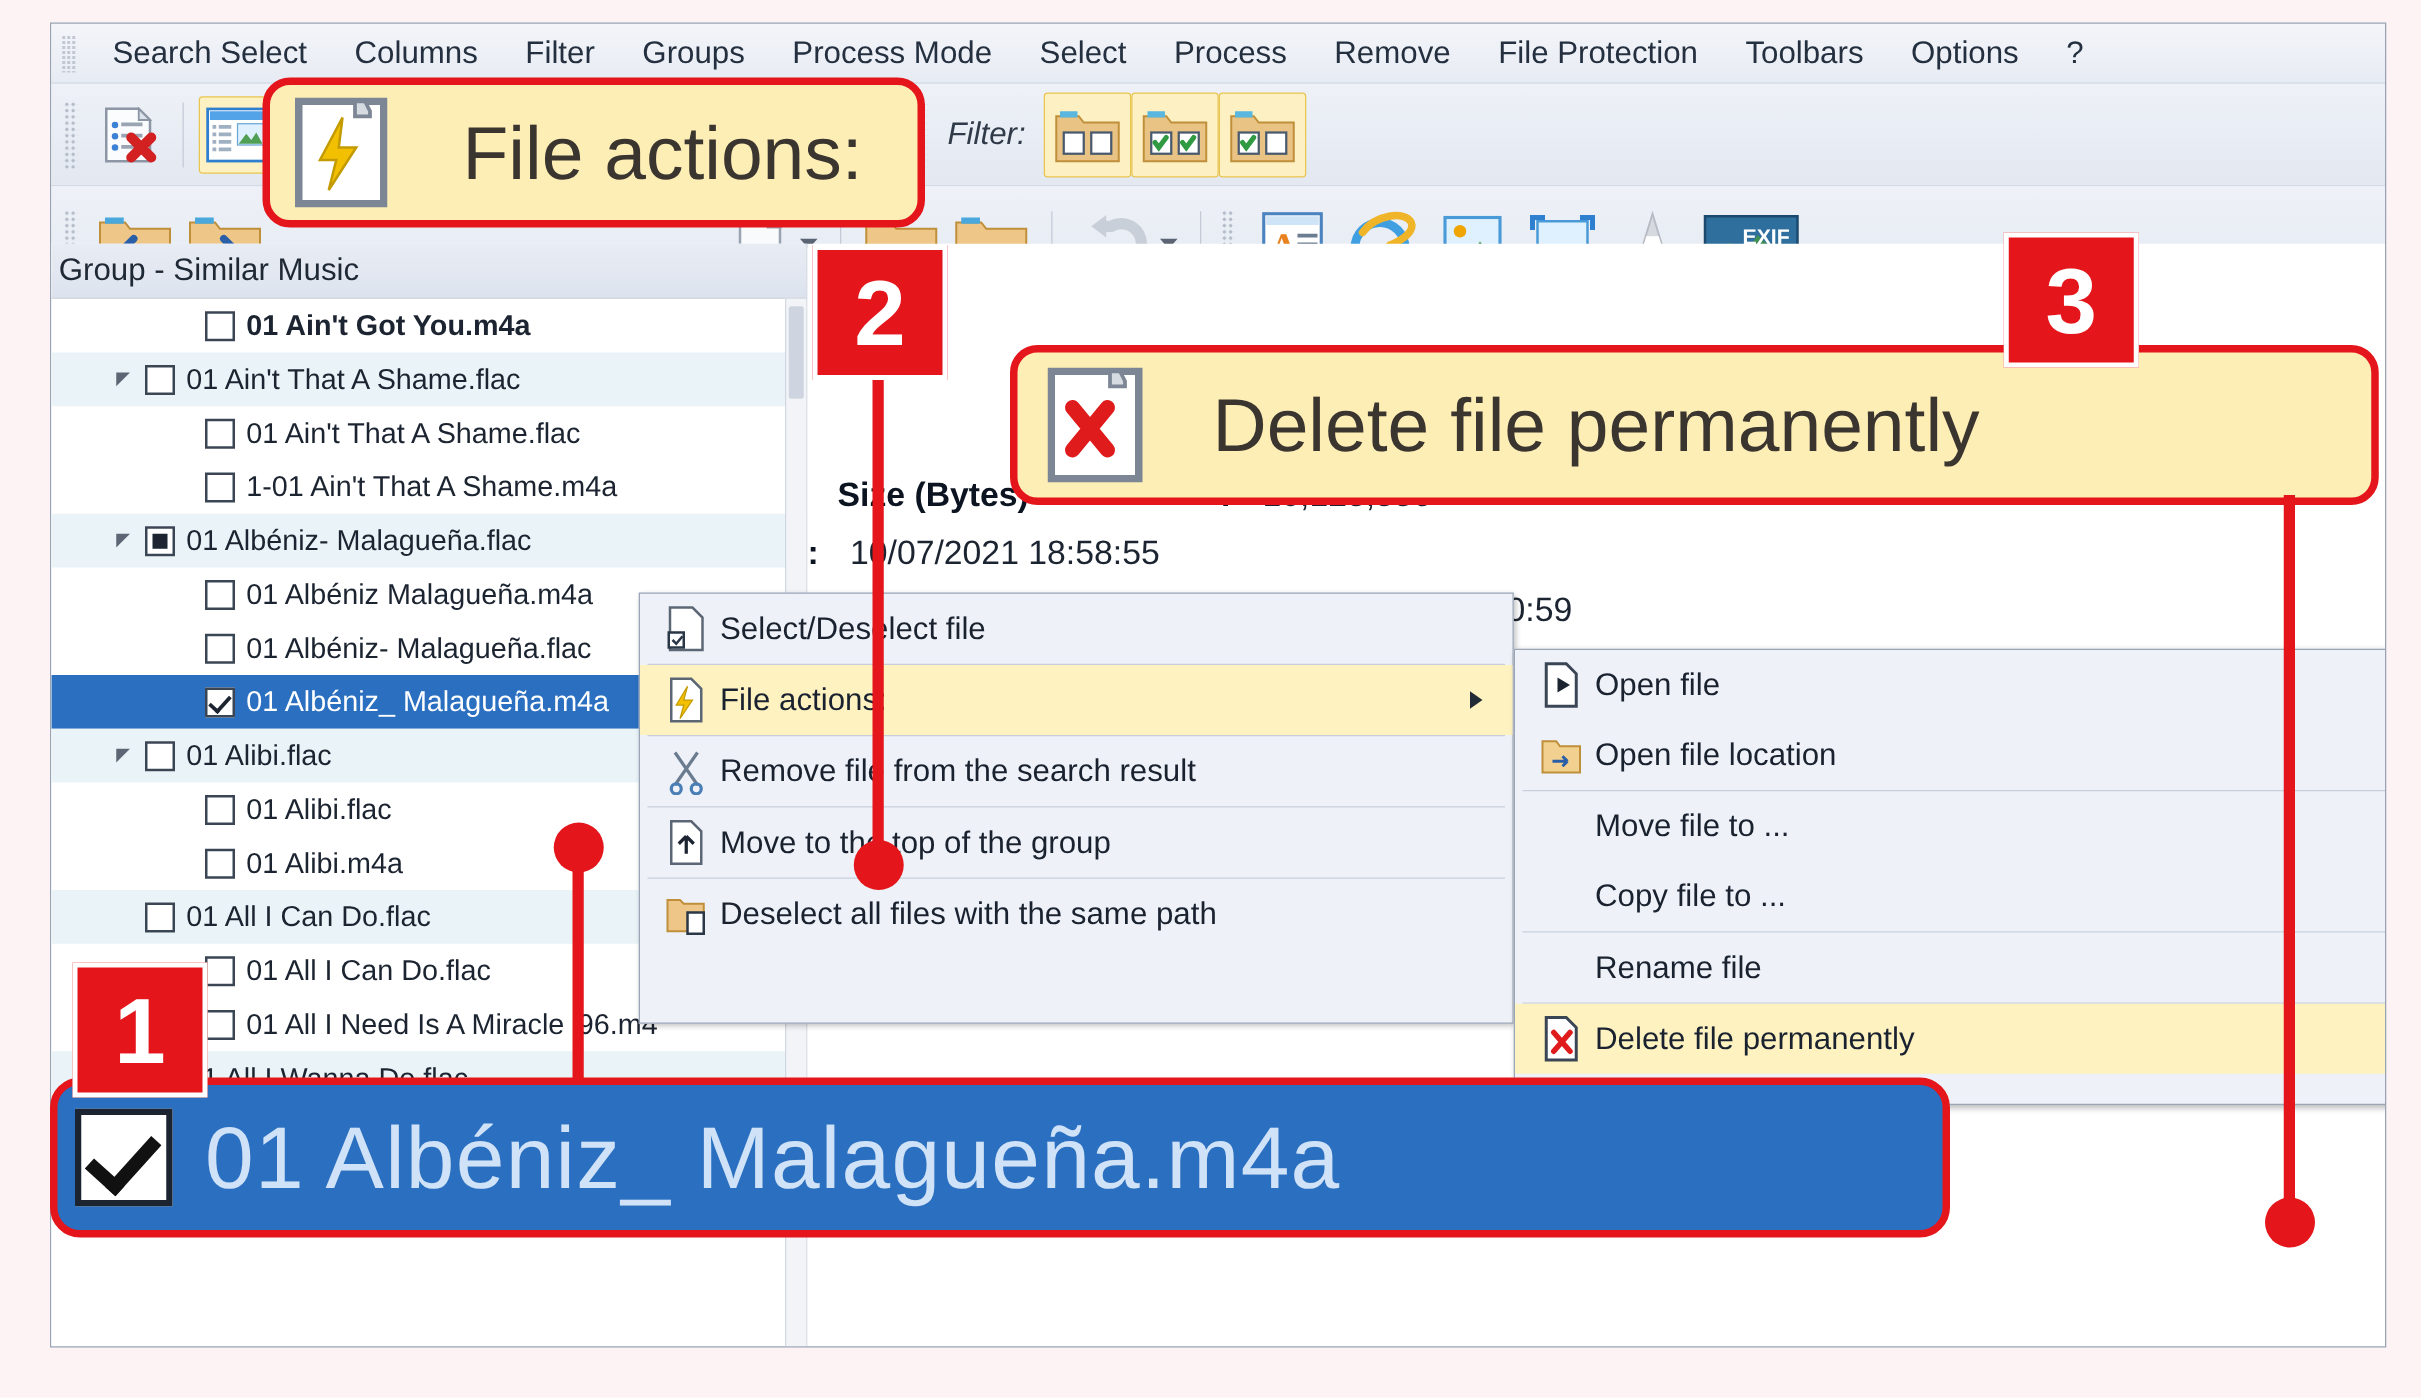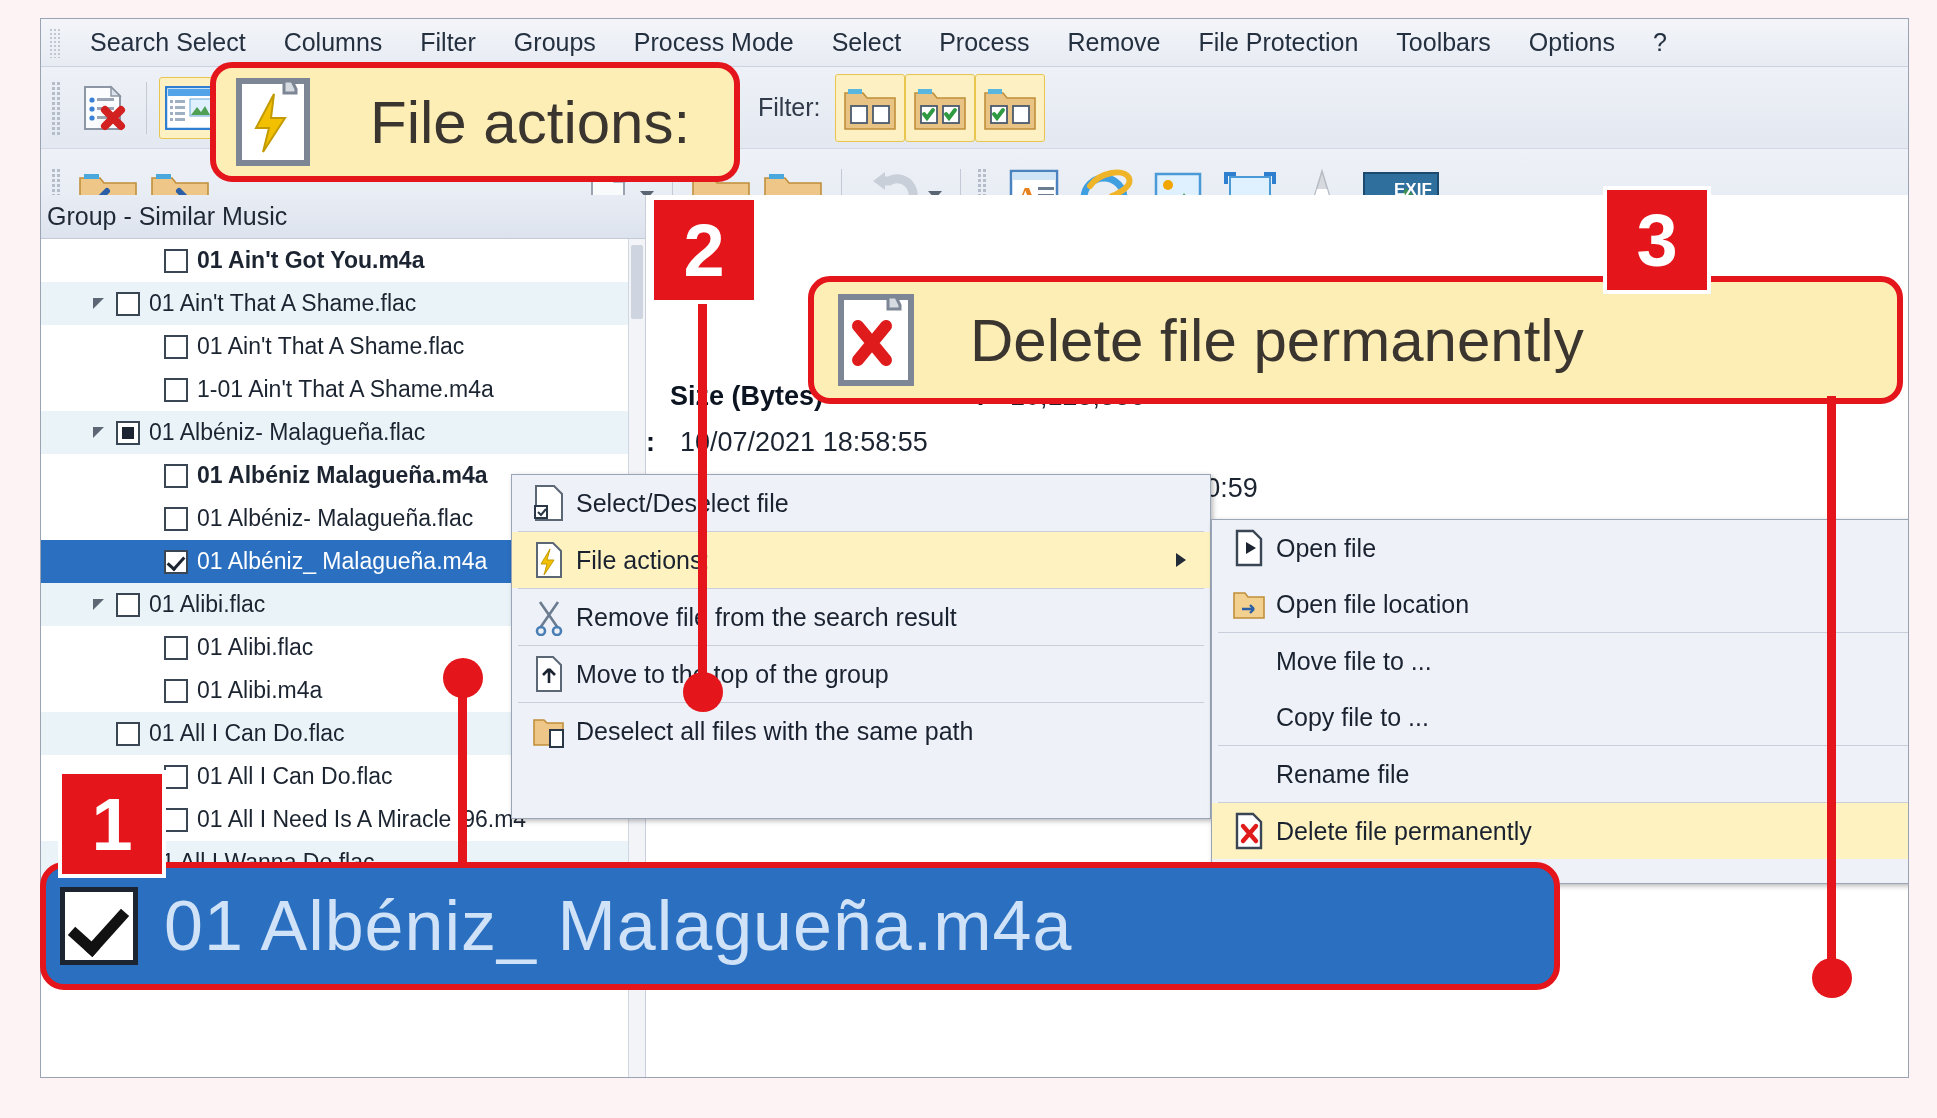--- a/index.html
+++ b/index.html
@@ -149,21 +149,21 @@
     <div class="menuitem">Process Mode</div>
     <div class="menuitem">Select</div>
     <div class="menuitem">Process</div>
     <div class="menuitem">Remove</div>
     <div class="menuitem">File Protection</div>
     <div class="menuitem">Toolbars</div>
     <div class="menuitem">Options</div>
     <div class="menuitem">?</div>
   </div>
 
-  <div class="toolbar" style="height:82px;">
+  <div class="toolbar" style="height:82px;font-style:italic;">
     <div class="tgrip"></div>
 
     <div class="tbtn">
       <svg class="ico" width="52" height="52" viewBox="0 0 52 52">
         <path d="M8 5 h26 l9 9 v33 h-35 z" fill="#fbfcfd" stroke="#8d96a5" stroke-width="2"></path>
         <path d="M34 5 v9 h9 z" fill="#dde3ec" stroke="#8d96a5" stroke-width="1.5"></path>
         <circle cx="15" cy="18" r="2.6" fill="#3b82d6"></circle>
           <rect x="20" y="16" width="17" height="3" fill="#9aa4b2"></rect>
         <circle cx="15" cy="27" r="2.6" fill="#3b82d6"></circle>
           <rect x="20" y="25" width="17" height="3" fill="#9aa4b2"></rect>
@@ -413,21 +413,21 @@
           <div class="frow" style="padding-left: 100px;">
             <div style="width: 23px; flex: 0 0 auto;"></div>
             <div class="cb"></div>
             <span>1-01 Ain't That A Shame.m4a</span>
           </div>
           <div class="frow alt" style="padding-left: 52px;">
             <div class="tri"></div>
             <div class="cb partial"></div>
             <span>01 Albéniz- Malagueña.flac</span>
           </div>
-          <div class="frow" style="padding-left: 100px; font-weight: bold;">
+          <div class="frow" style="padding-left: 100px;">
             <div style="width: 23px; flex: 0 0 auto;"></div>
             <div class="cb"></div>
             <span>01 Albéniz  Malagueña.m4a</span>
           </div>
           <div class="frow" style="padding-left: 100px;">
             <div style="width: 23px; flex: 0 0 auto;"></div>
             <div class="cb"></div>
             <span>01 Albéniz- Malagueña.flac</span>
           </div>
           <div class="frow selected" style="padding-left: 100px;">

